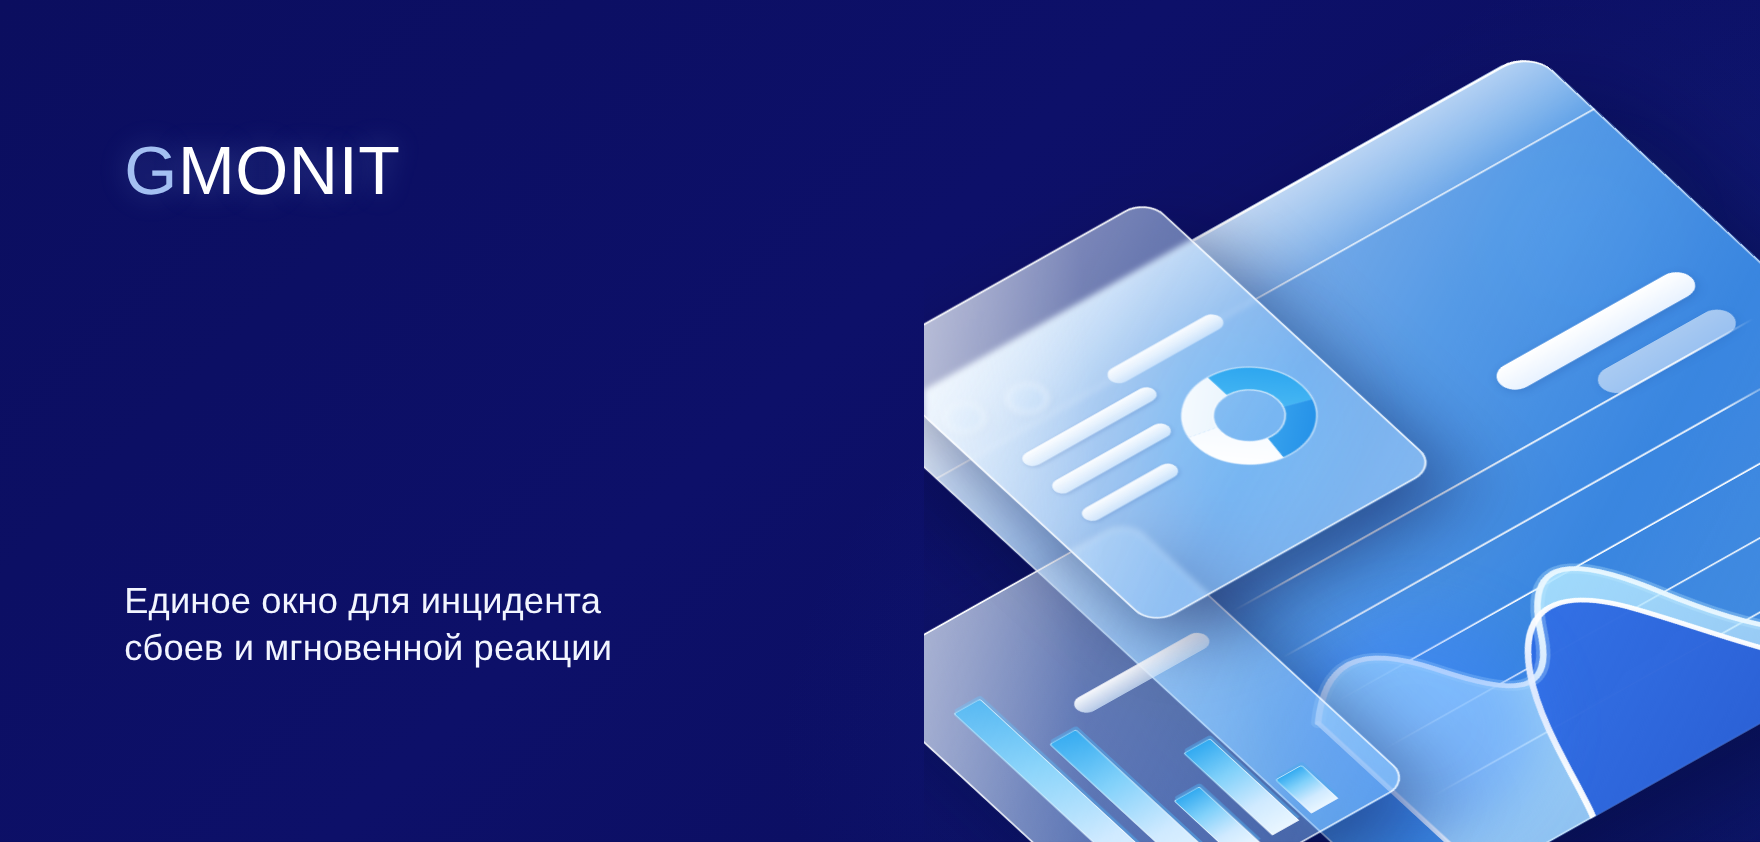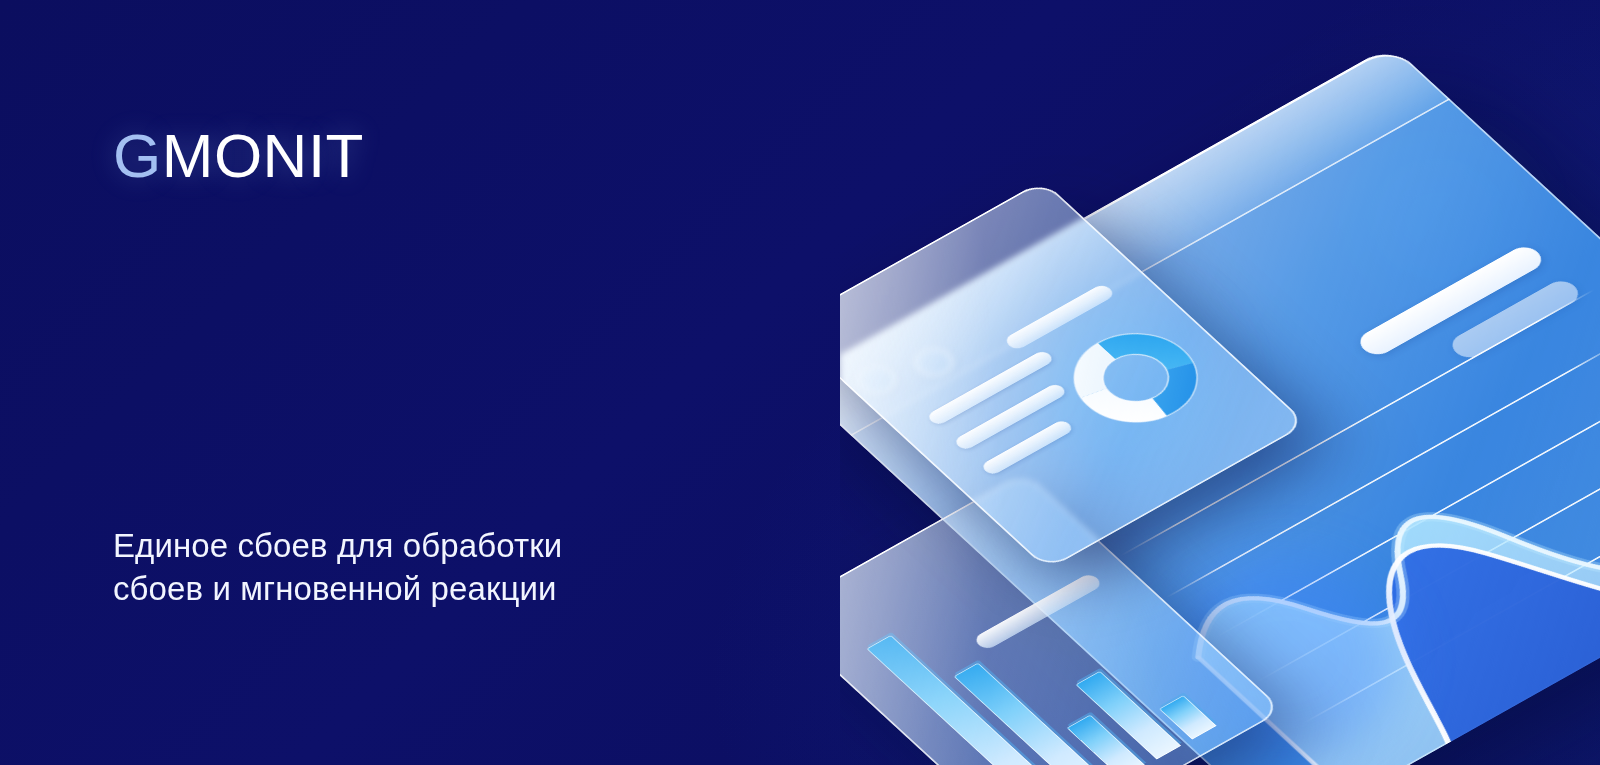--- a/index.html
+++ b/index.html
@@ -223,21 +223,21 @@
 </head>
 <body>
 
 <div id="banner">
 
   <div class="copy">
 
     <div class="logo"><span class="g">G</span><span>MONIT</span></div>
 
 
-    <p class="subhead">Единое сбоев для обработки
+    <p class="subhead">Единое окно для инцидента
 сбоев и мгновенной реакции</p>
   </div>
 
   <div class="stage">
     <div class="stage-inner">
 
       <div class="glow glow-c"></div>
 
       <div class="win">
         <div class="win-titlebar">

